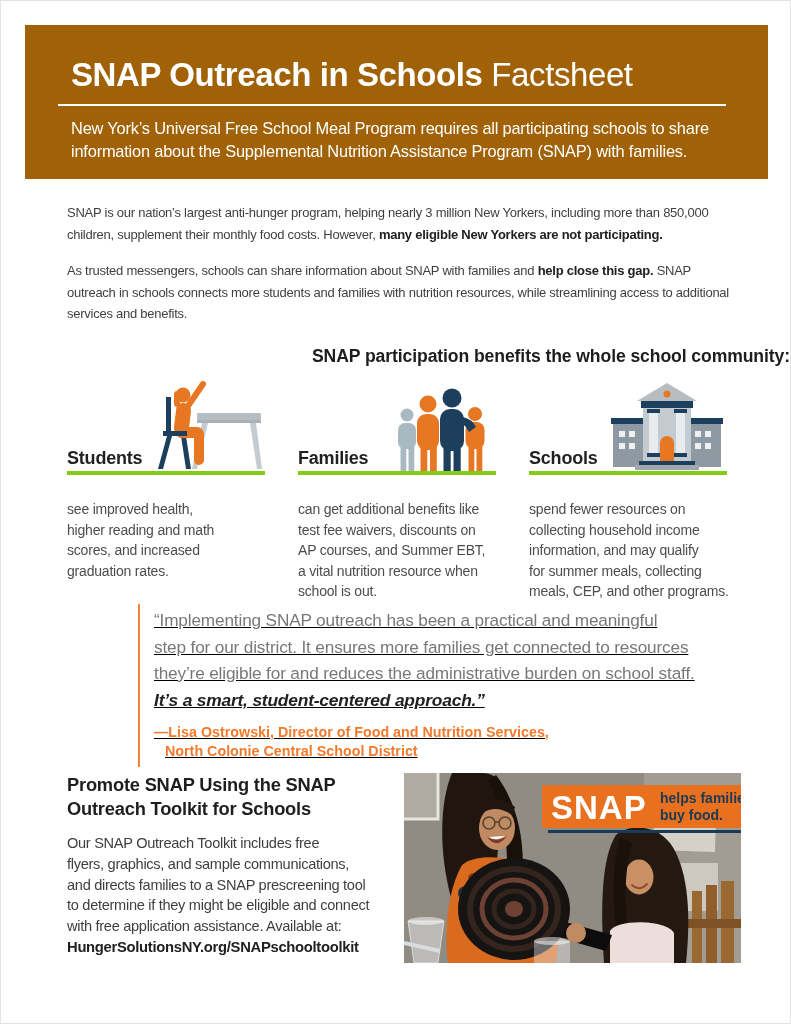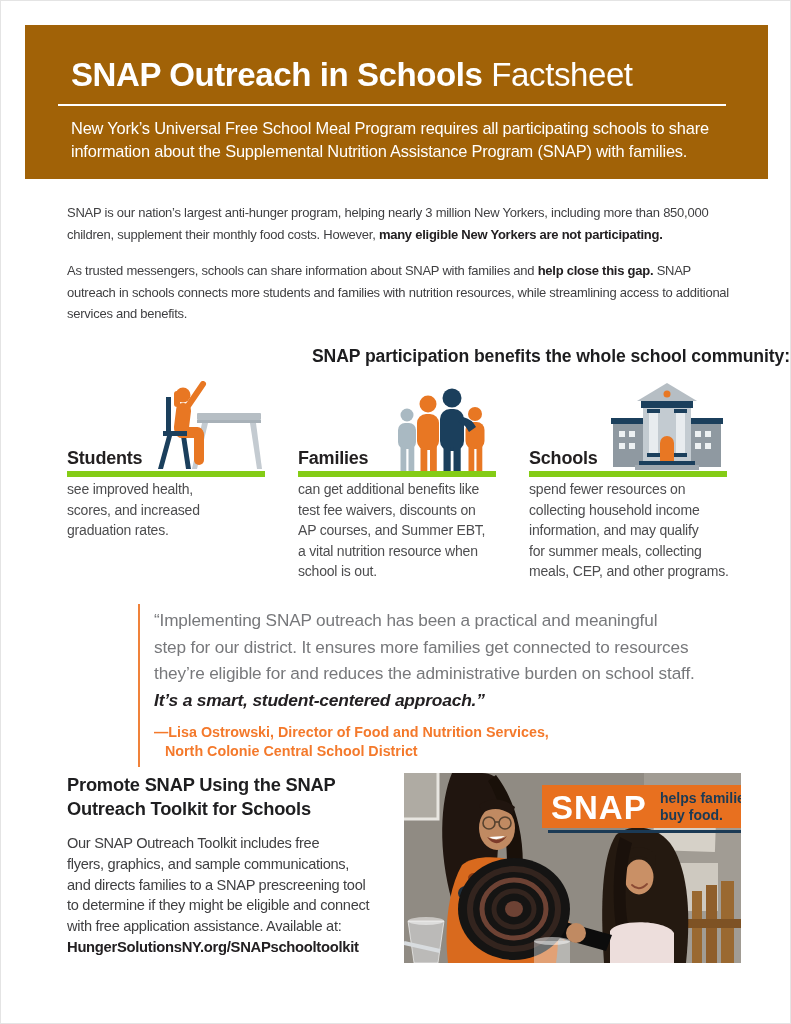--- a/index.html
+++ b/index.html
@@ -23,28 +23,28 @@
   .intro{position:absolute;top:201px;left:66px;width:668px;color:#3F3F41;
     font-size:13px;line-height:21.5px;letter-spacing:-0.25px;}
   .intro p{margin:0 0 15px;}
   .intro b{color:#232022;}
   
   .benefits-h{position:absolute;top:345px;left:0;right:0;margin:0;text-align:right;
     font-size:17.6px;font-weight:bold;color:#1D1D1F;letter-spacing:-0.1px;}
   .columns{position:absolute;top:378px;left:66px;width:660px;display:flex;gap:33px;}
   .col{width:198px;}
   .col-head{height:92px;display:flex;align-items:flex-end;justify-content:space-between;
-    border-bottom:6px solid #84cc16;}
+    border-bottom:4px solid #84cc16;}
   .col-head h3{margin:0 0 2px;font-size:18px;color:#221F20;letter-spacing:-0.2px;}
   .col-head .icon{display:block;line-height:0;}
-  .col-text{margin-top:2px;font-size:14px;line-height:20.6px;color:#4D4D4F;letter-spacing:-0.2px;}
+  .col-text{margin-top:24px;font-size:14px;line-height:20.6px;color:#4D4D4F;letter-spacing:-0.2px;}
   .col-text div{white-space:nowrap;}
   
   .quote{position:absolute;top:603px;left:137px;margin:0;
-    border-left:2.5px solid #F0823A;padding:3px 0 6px 14px;}
+    border-left:2.5px solid #F0823A;padding:3px 0 6px 14px;text-decoration:underline;}
   .q-lines div{font-size:17.2px;line-height:26.5px;color:#77787B;letter-spacing:-0.15px;white-space:nowrap;}
   .q-emph{font-size:17.4px;line-height:27px;font-weight:bold;font-style:italic;color:#232022;letter-spacing:-0.2px;}
   .q-attr{margin-top:9px;font-size:14.3px;line-height:19px;font-weight:bold;color:#F4792B;}
   .q-attr .q-attr2{margin-left:11px;}
   
   .toolkit{position:absolute;top:772px;left:66px;width:334px;}
   .toolkit h2{margin:0 0 13px;font-size:18.3px;line-height:23.5px;color:#1E1E20;letter-spacing:-0.2px;}
   .tk-lines div{font-size:14.6px;line-height:20.8px;color:#3F3F41;letter-spacing:-0.3px;white-space:nowrap;}
   .tk-link{font-size:14.8px;line-height:20.8px;font-weight:bold;color:#232022;letter-spacing:-0.3px;white-space:nowrap;}
   
@@ -88,20 +88,21 @@
             <rect x="27" y="10" width="6" height="16" rx="3" fill="#E87723"></rect>
             <rect x="28" y="22" width="15" height="32" rx="7" fill="#E87723" transform="rotate(7 35 38)"></rect>
             <rect x="29" y="46" width="27" height="11" rx="5.5" fill="#E87723"></rect>
             <rect x="47" y="48" width="10" height="36" rx="5" fill="#E87723"></rect>
             <rect x="16" y="50" width="24" height="5" fill="#1B3F5C"></rect>
           </svg>
         </span>
       </div>
       <div class="col-text">
           <div>see improved health,</div>
+          <div>higher reading and math</div>
           <div>scores, and increased</div>
           <div>graduation rates.</div>
         </div>
     </div>
 
     <div class="col">
       <div class="col-head">
         <h3>Families</h3>
         <span class="icon">
           <svg width="105" height="88" viewBox="0 0 105 88">

